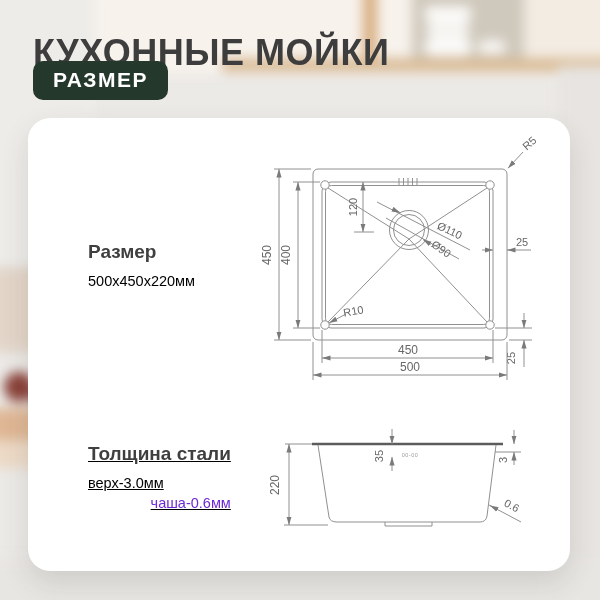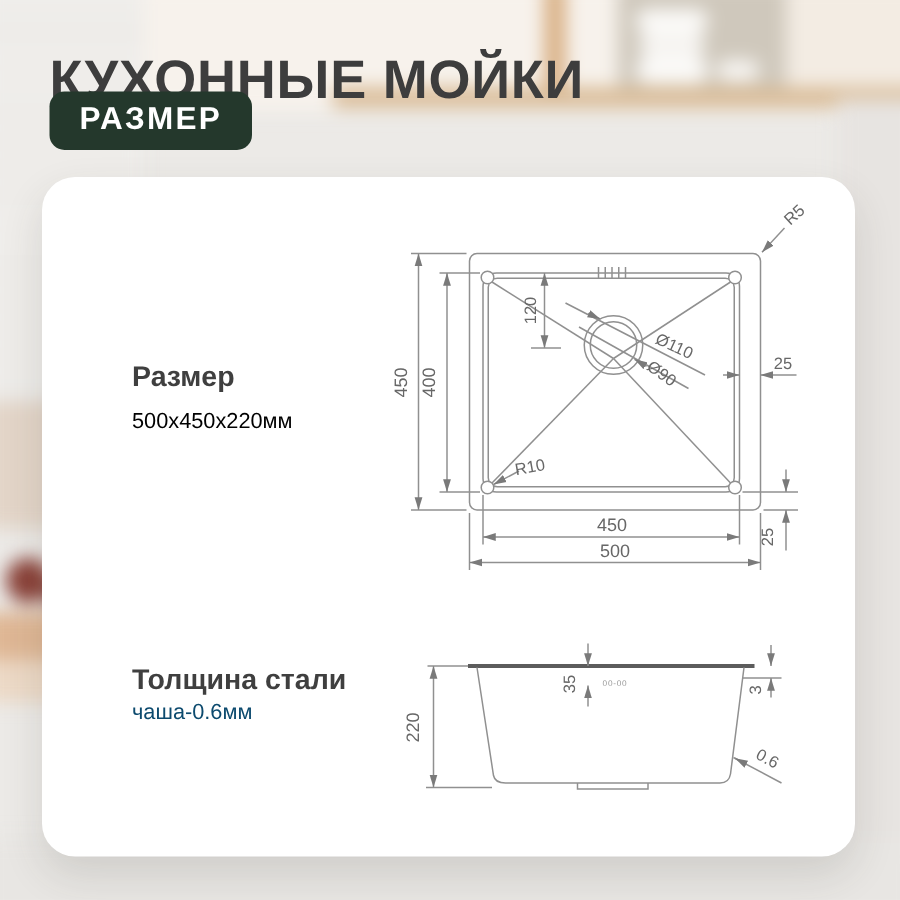--- a/index.html
+++ b/index.html
@@ -34,23 +34,23 @@
   .badge{position:absolute;left:33px;top:61px;background:#24382c;color:#ffffff;
     font-size:21px;font-weight:700;letter-spacing:1.5px;padding:7px 20px 8px;
     border-radius:10px;}
 
   
   .card{position:absolute;left:28px;top:118px;width:542px;height:453px;background:#ffffff;
     border-radius:22px;box-shadow:0 12px 28px rgba(60,55,50,.14);}
   .block{position:absolute;}
   .block .h{font-size:19px;font-weight:700;color:#3f3f3f;}
   .block .v{font-size:14.5px;color:#000000;line-height:20px;margin-top:8px;}
-  .block .v2{font-size:14.5px;color:#0c4a6e;line-height:20px;}
+  .block .v2{font-size:14.5px;color:#6d28d9;line-height:20px;text-align:right;}
   .size-block{left:60px;top:123px;}
-  .thick-block{left:60px;top:325px;}
+  .thick-block{left:60px;top:325px;text-decoration:underline;}
 
   .drawing{position:absolute;inset:0;}
   .ln{stroke:#909090;stroke-width:1;fill:none;}
   .cc{stroke:#909090;stroke-width:1;fill:#ffffff;}
   .rim{stroke:#5c5c5c;stroke-width:2.6;fill:none;}
   text{fill:#676767;font-family:"Liberation Sans","DejaVu Sans",sans-serif;}
   .dim{font-size:12px;}
   .dims{font-size:11px;}
   .stamp{font-size:5.5px;fill:#9a9a9a;letter-spacing:.5px;}
 </style>
@@ -85,20 +85,21 @@
 
   <div class="card">
 
     <div class="block size-block">
       <div class="h">Размер</div>
       <div class="v">500х450х220мм</div>
     </div>
 
     <div class="block thick-block">
       <div class="h">Толщина стали</div>
+      <div class="v">верх-3.0мм</div>
       <div class="v2">чаша-0.6мм</div>
     </div>
 
     <svg class="drawing" viewBox="0 0 542 453" width="542" height="453">
       <defs>
         <marker id="ah" markerWidth="9" markerHeight="6" refX="8.5" refY="3" orient="auto-start-reverse" markerUnits="userSpaceOnUse">
           <path d="M0,0.4 L8.5,3 L0,5.6 z" fill="#7a7a7a"></path>
         </marker>
       </defs>
 

